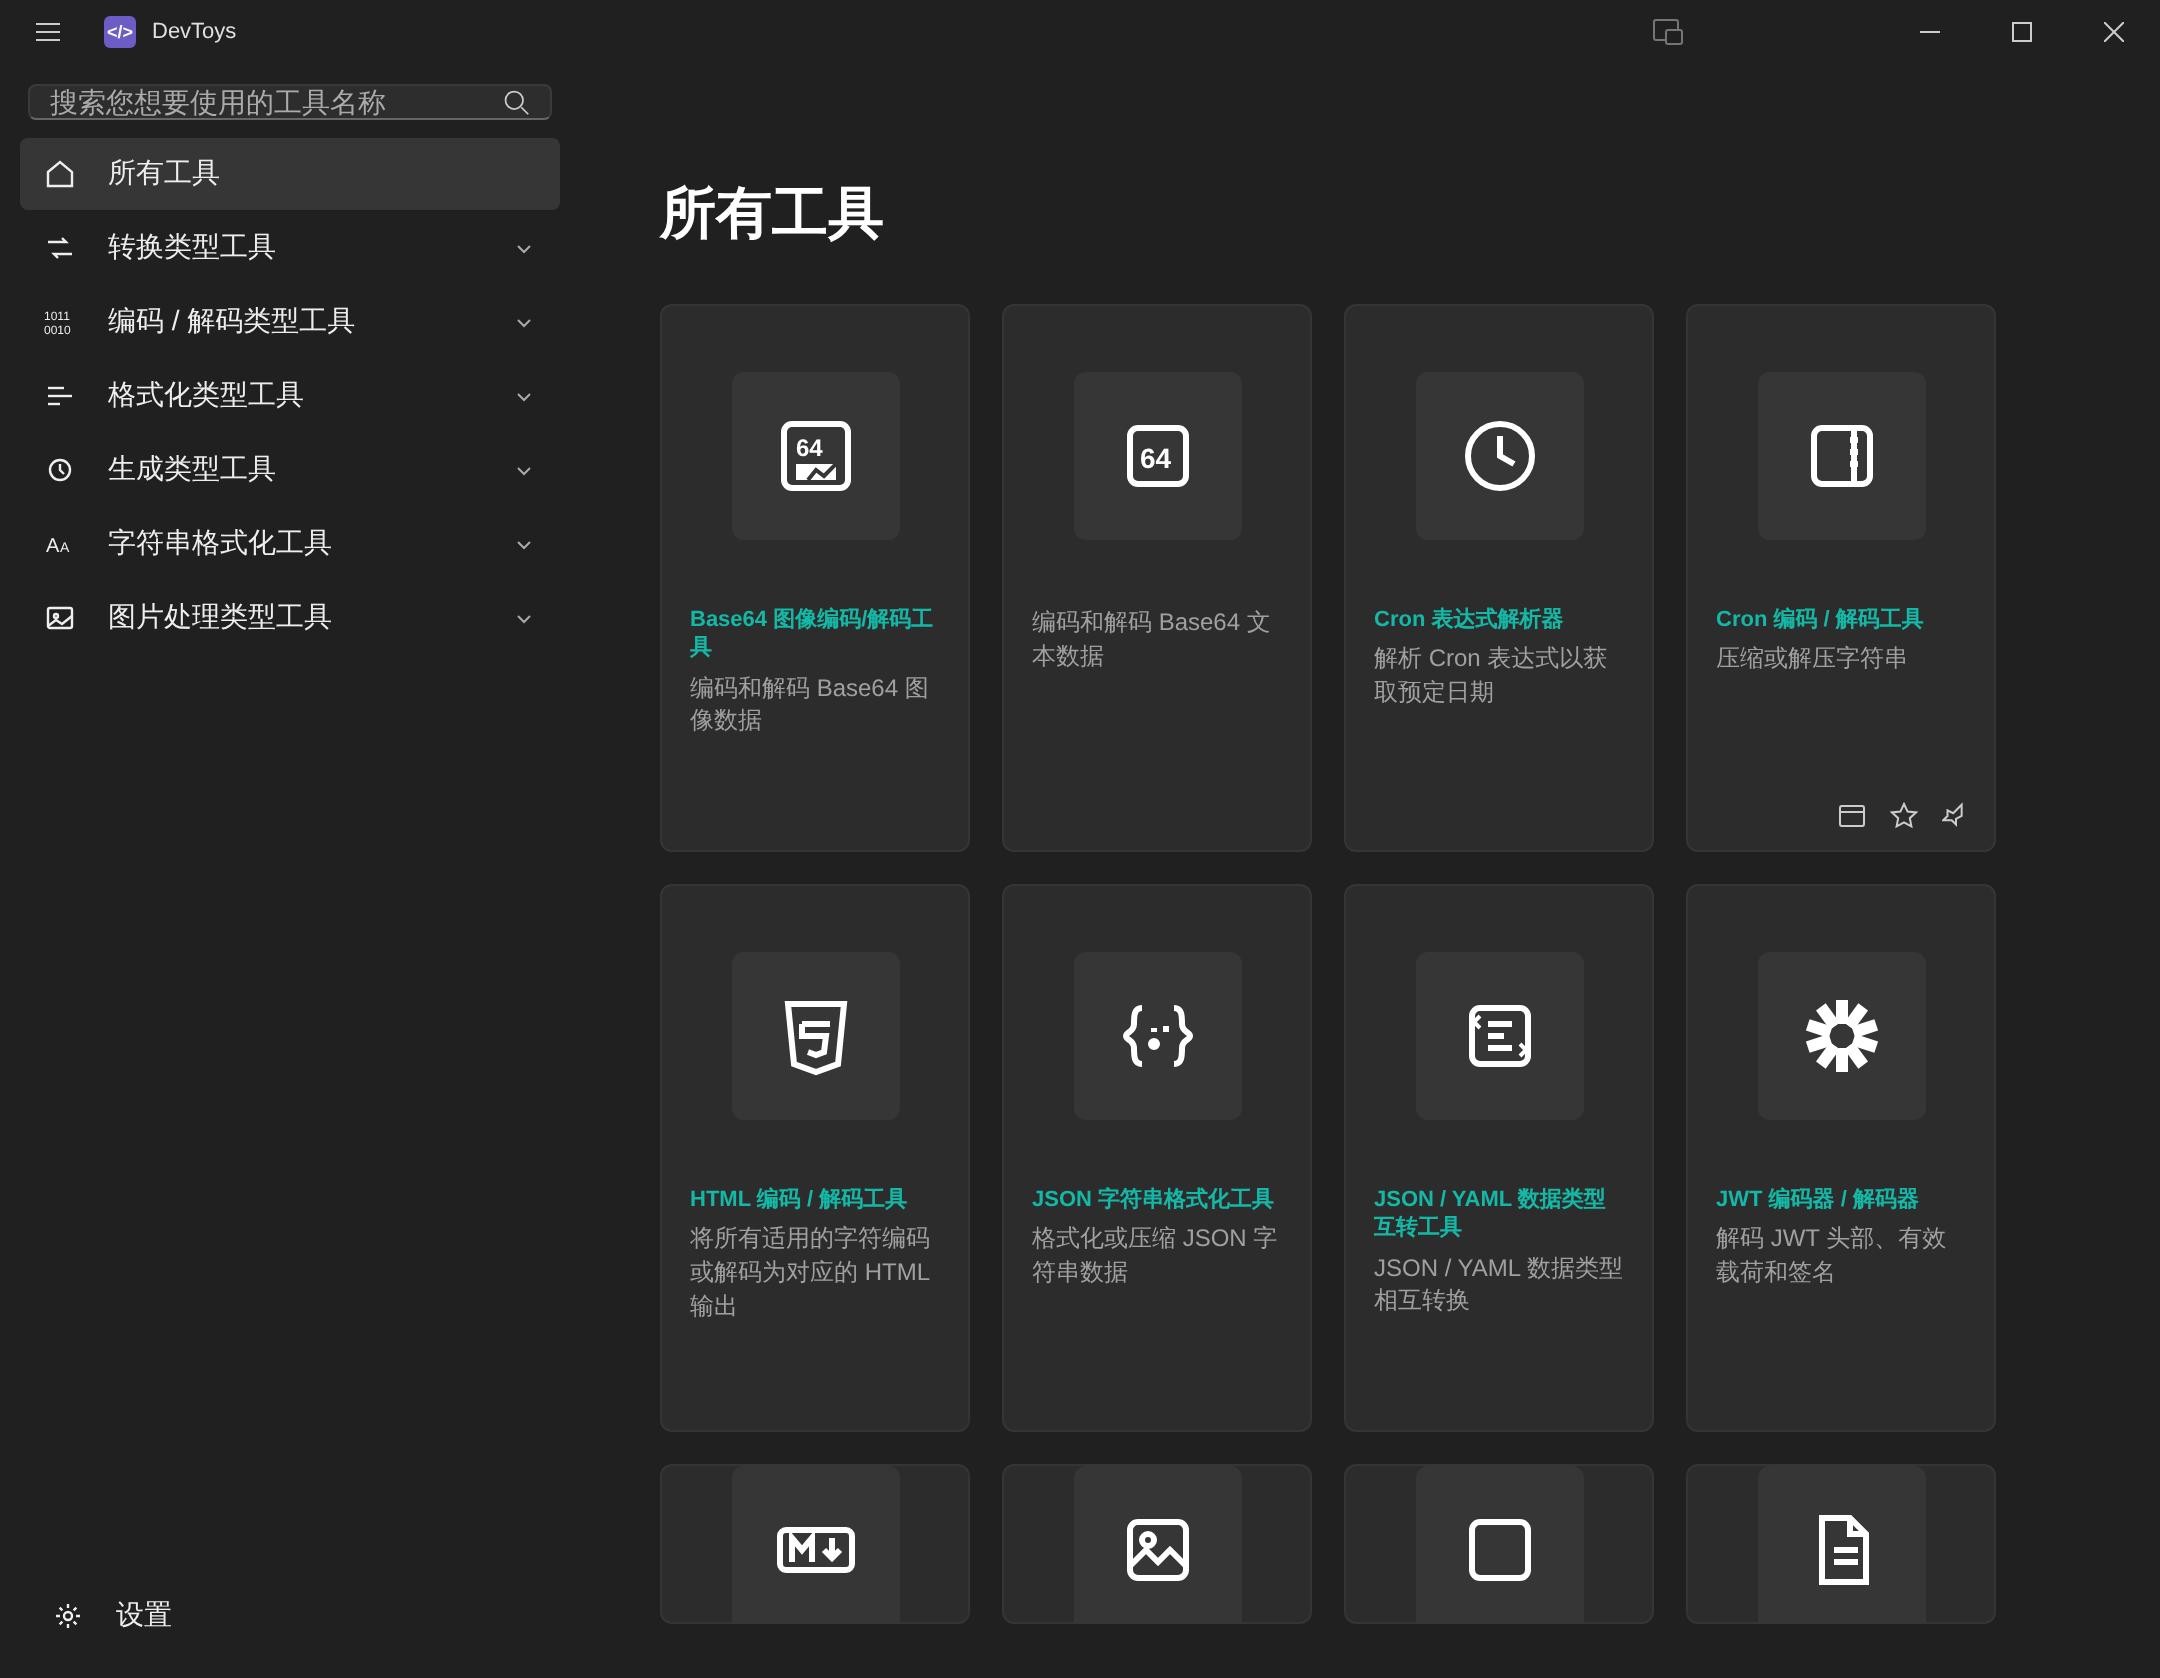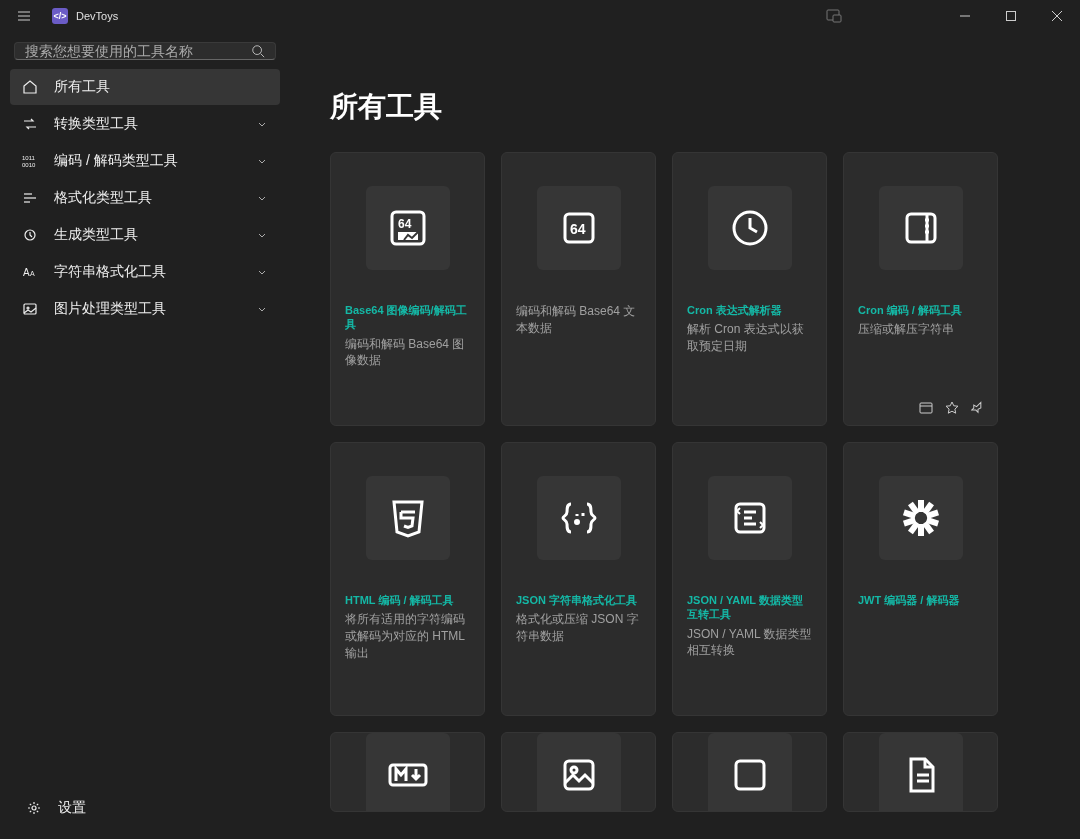--- a/index.html
+++ b/index.html
@@ -325,20 +325,21 @@
                   <rect x="-3" y="-18" width="6" height="12" transform="rotate(108)"></rect>
                   <rect x="-3" y="6" width="6" height="12" transform="rotate(108)"></rect>
                   <rect x="-3" y="-18" width="6" height="12" transform="rotate(144)"></rect>
                   <rect x="-3" y="6" width="6" height="12" transform="rotate(144)"></rect>
                 </g>
               </svg>
         </div>
           </div>
         <div class="card-body">
           <div class="card-title">JWT 编码器 / 解码器</div>
+          <div class="card-desc">解码 JWT 头部、有效载荷和签名</div>
         </div>
       </div>
 
       <div class="card" style="height:80px;overflow:hidden;">
         <div class="card-icon-wrap">
             <div class="card-icon">
           <svg width="48" height="48" viewBox="0 0 48 48" stroke="#fff" fill="none" stroke-width="3">
                 <rect x="6" y="14" width="36" height="20" rx="3"></rect>
                 <path d="M12 30v-12l5 6 5-6v12M32 18v10m-4-4l4 4 4-4"></path>
               </svg>

